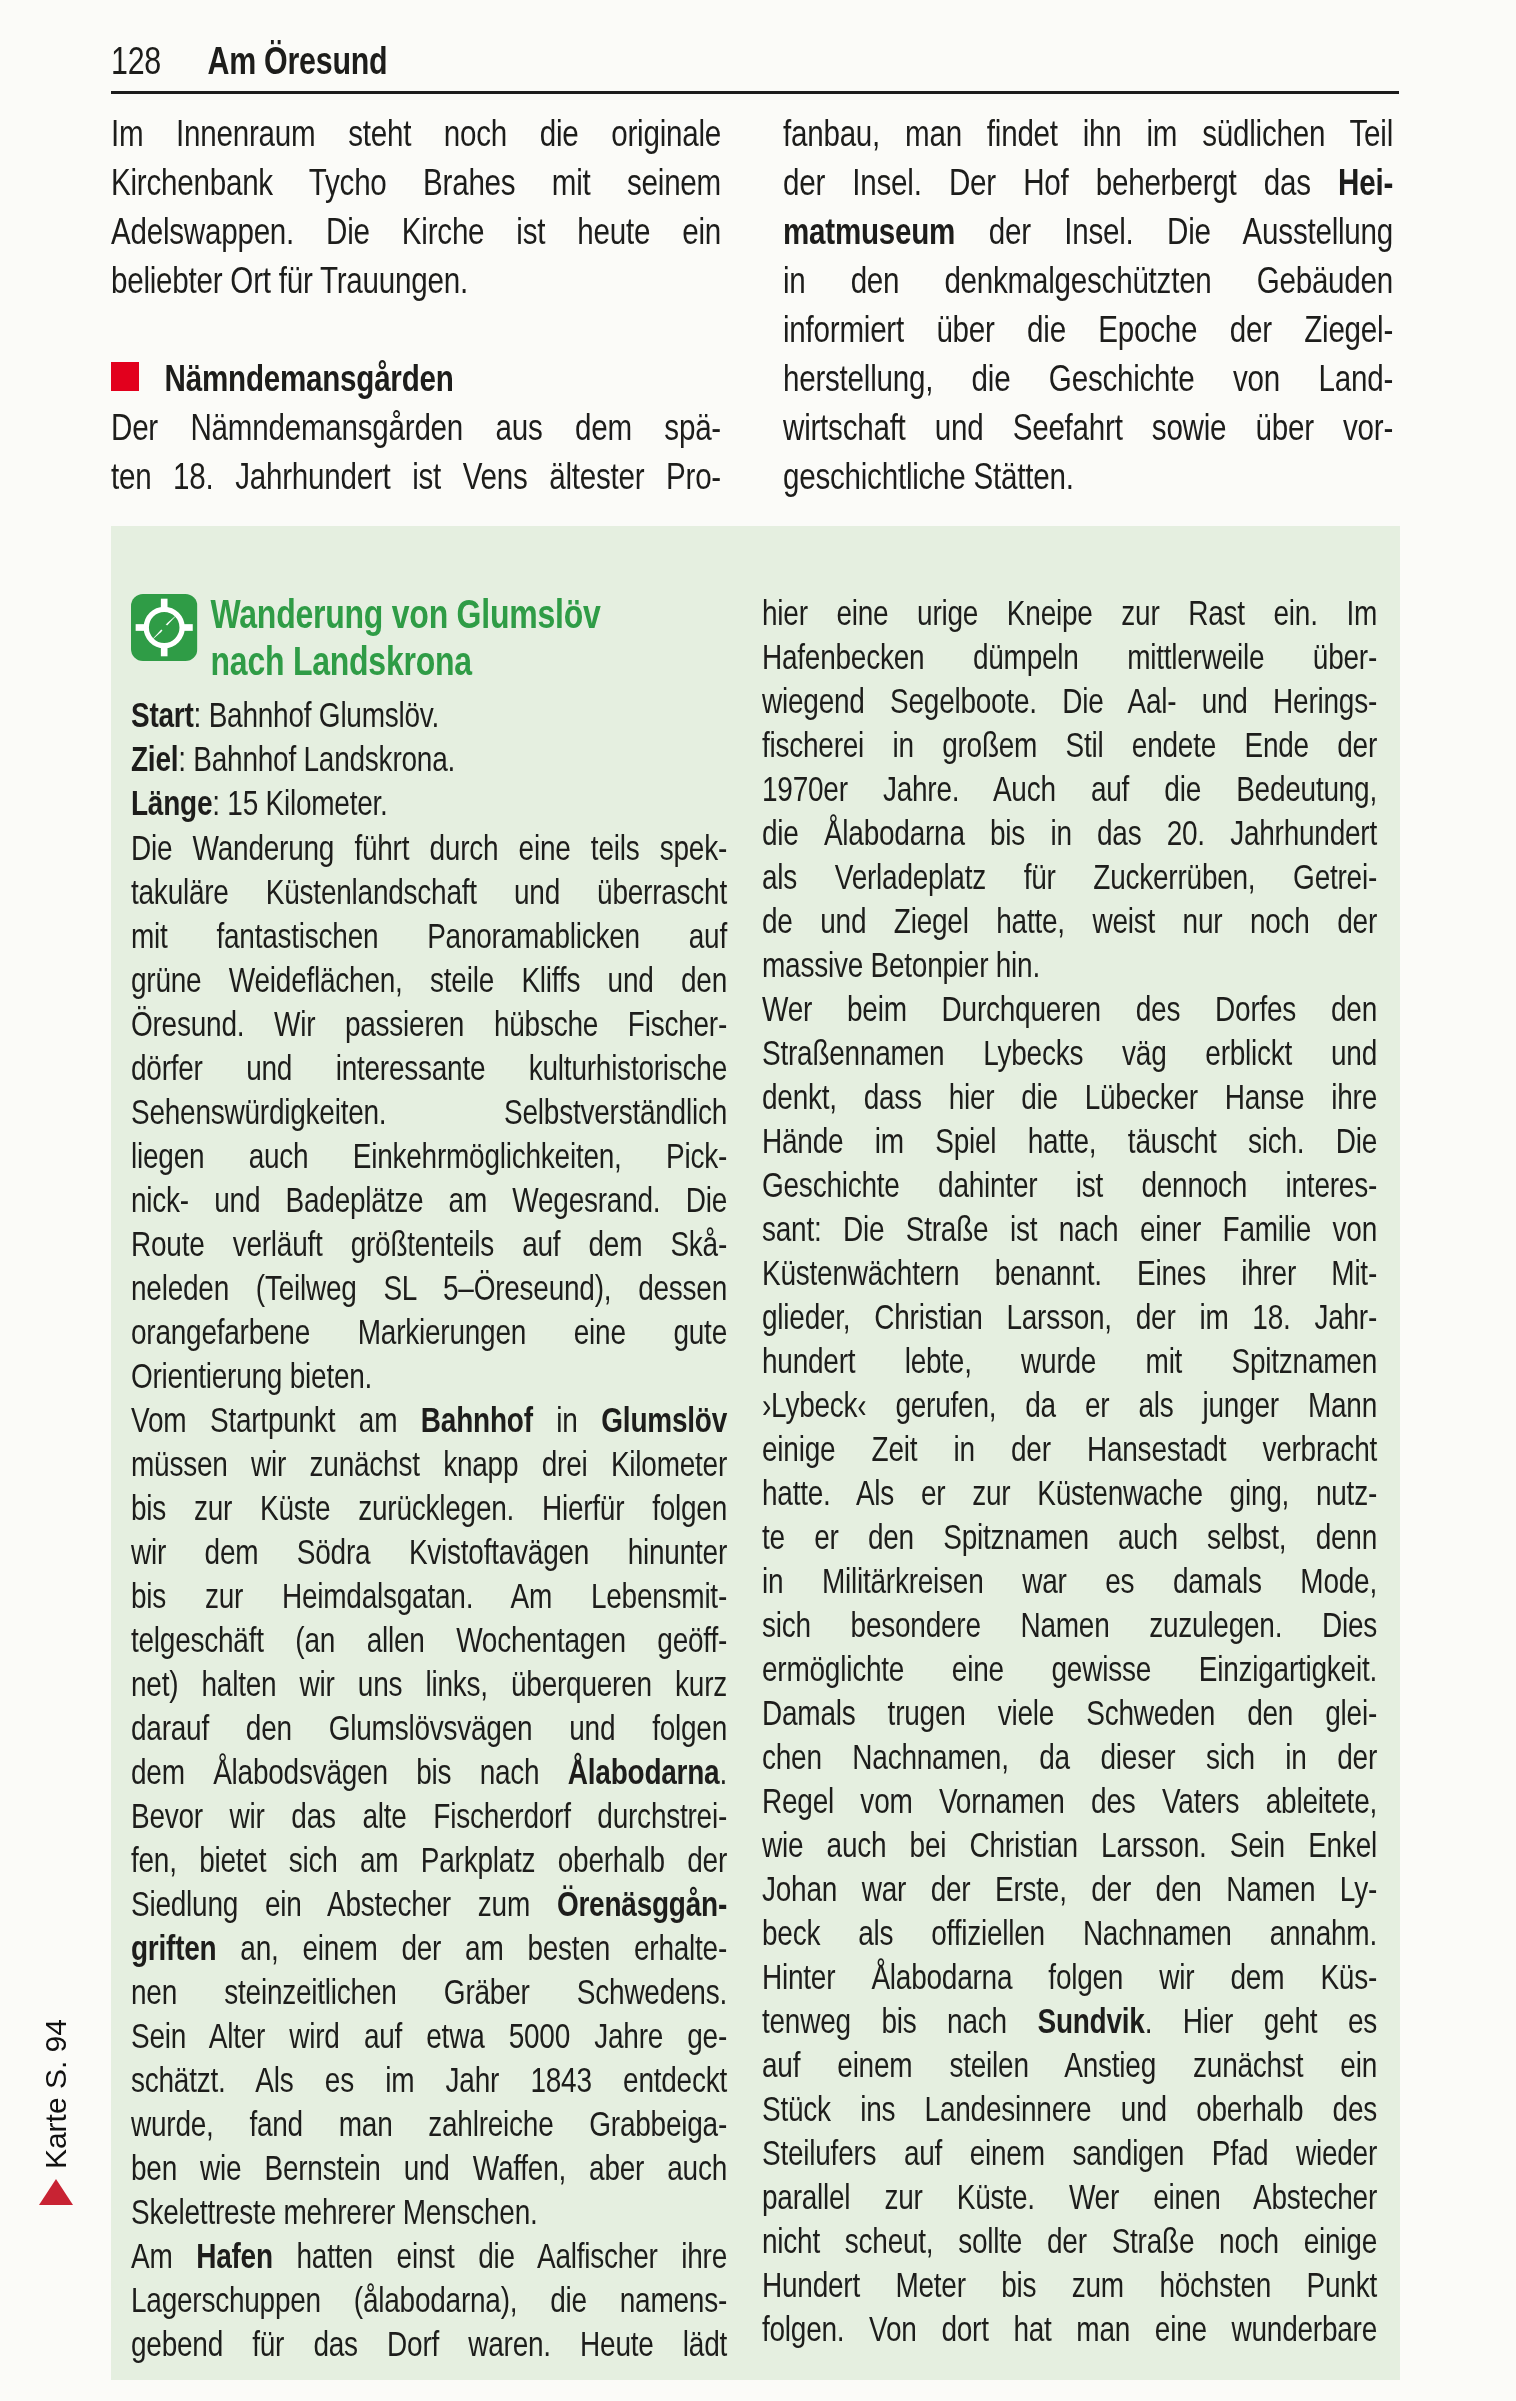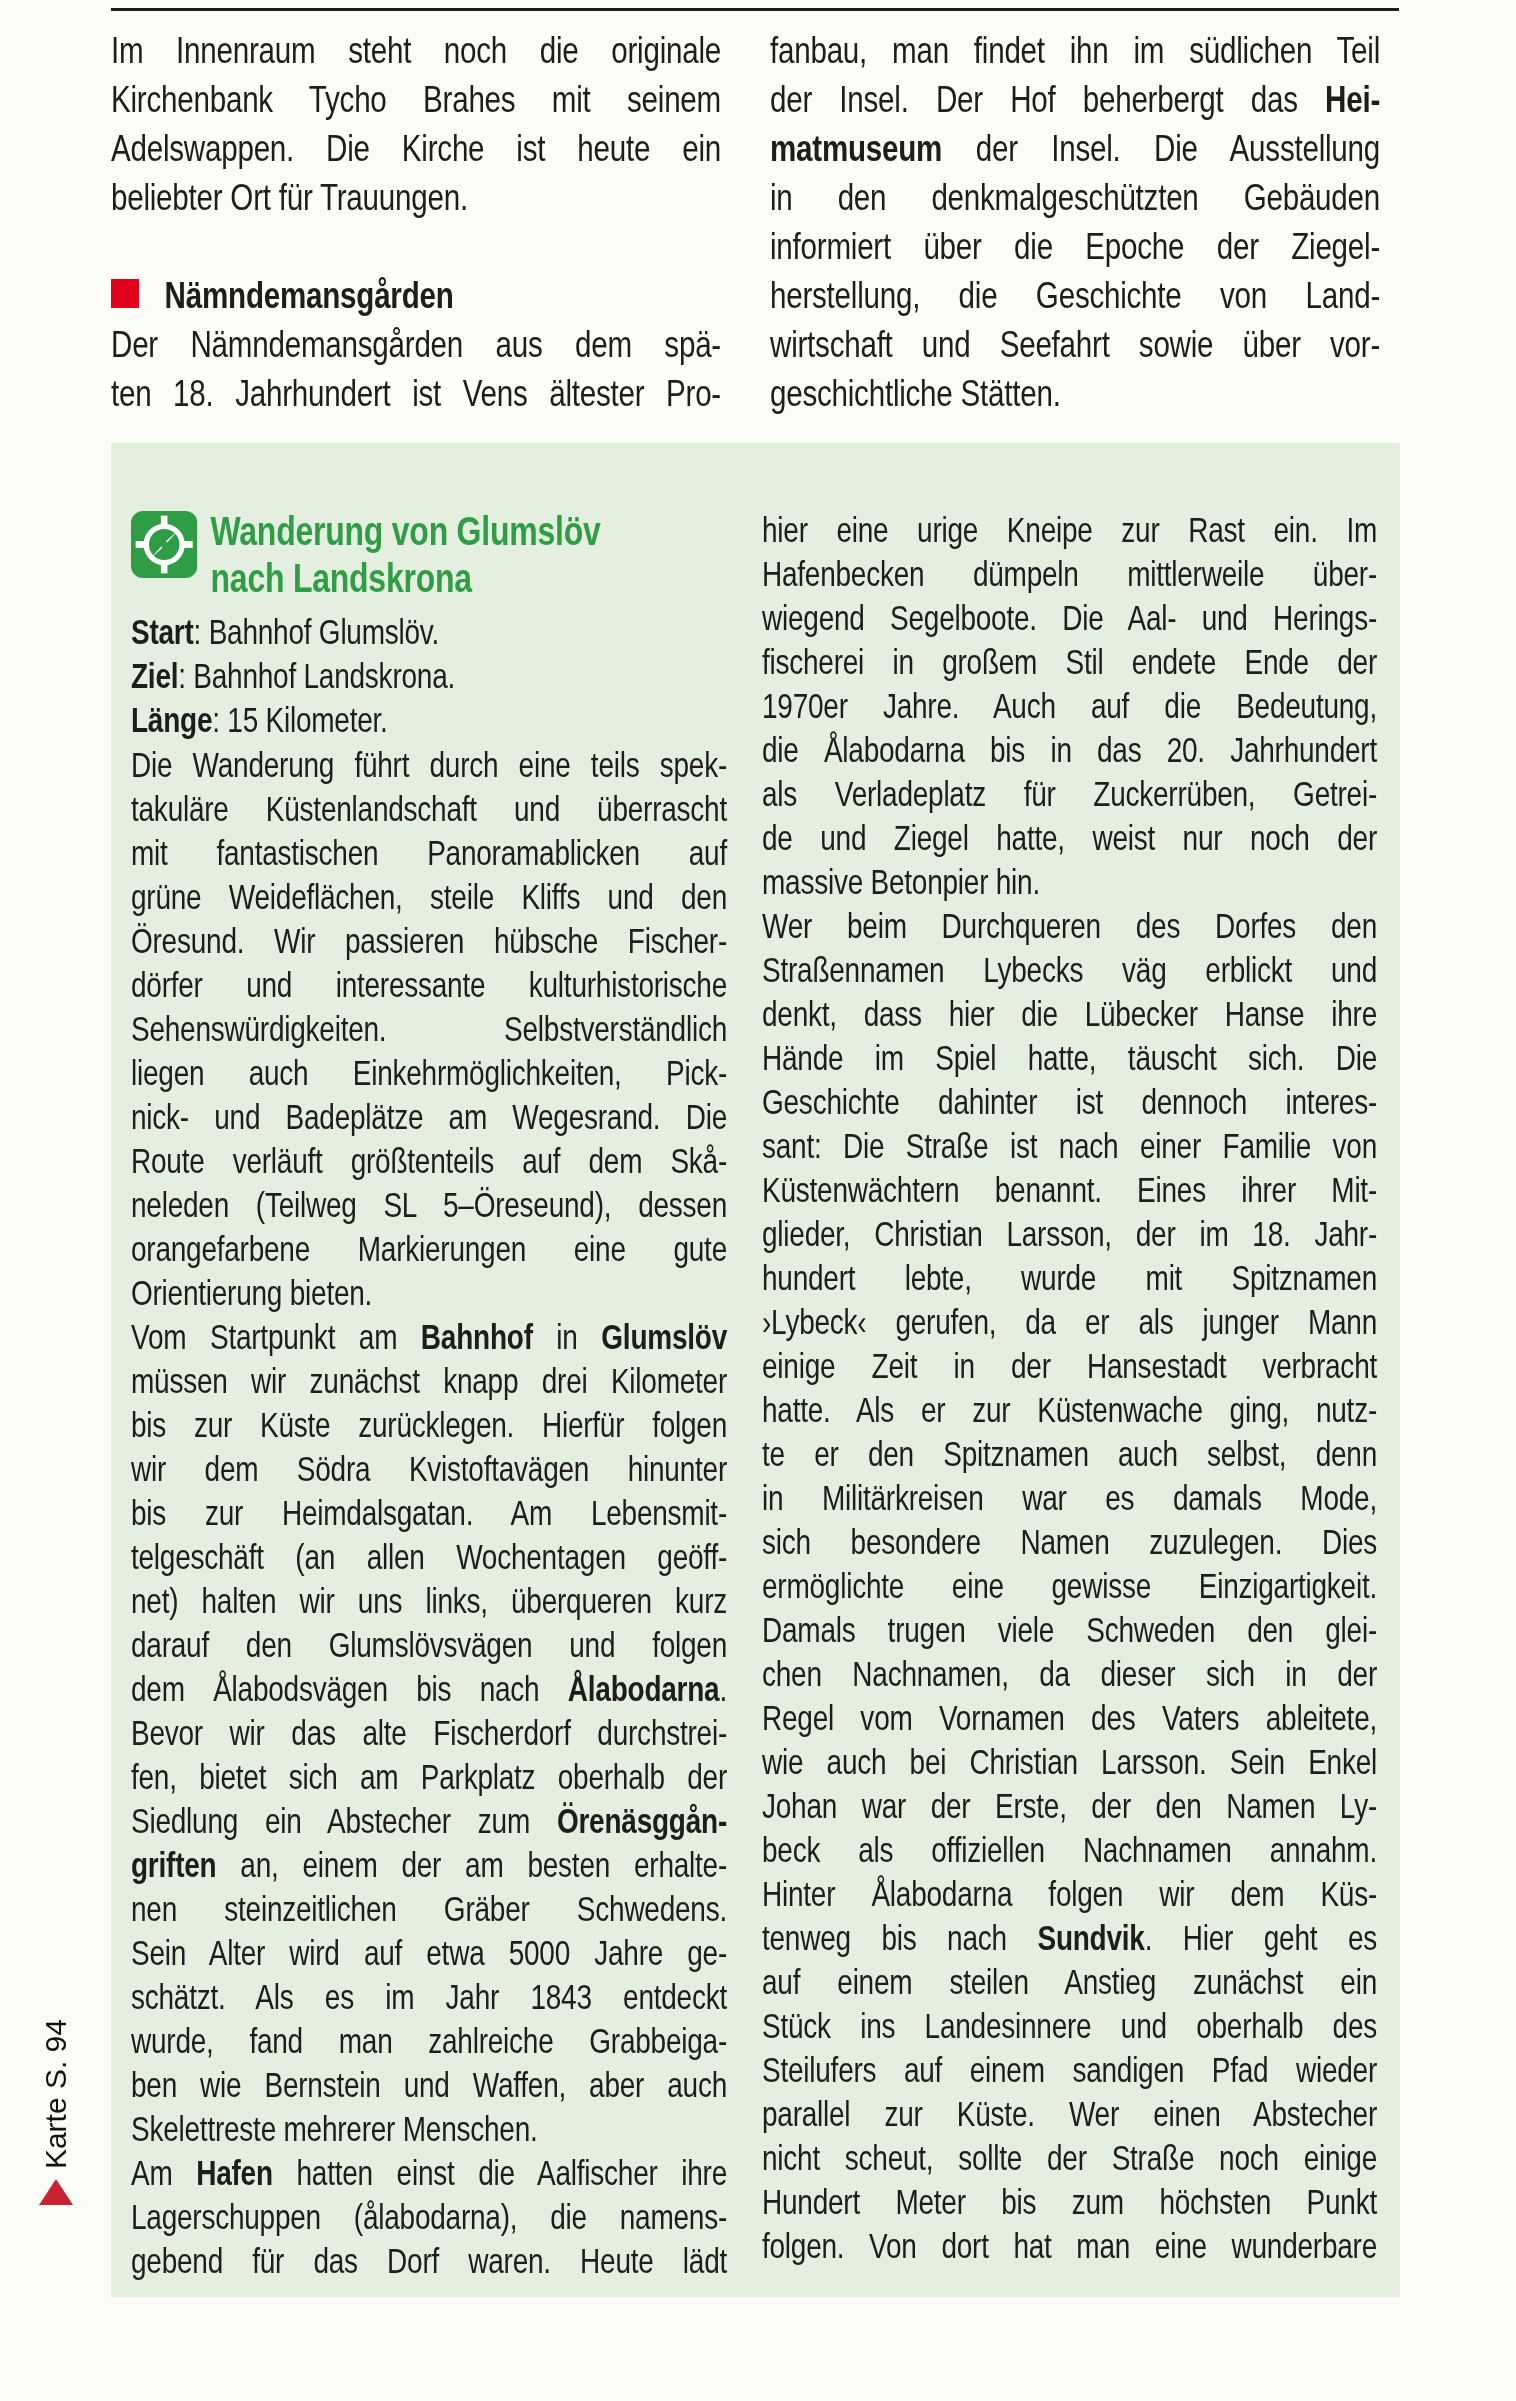--- a/index.html
+++ b/index.html
@@ -12,21 +12,21 @@
   .squeeze{transform:scaleX(0.8);transform-origin:0 0;width:125%;}
 
   
   .page-header{margin:39px 117px 0 111px;}
   .ph-row{display:flex;align-items:baseline;font-size:38px;line-height:44px;}
   .page-num{font-weight:normal;margin-right:58px;}
   .section-title{font-weight:bold;}
   .header-rule{margin:7.6px 117px 0 111px;height:3.2px;background:#1c1c1c;}
 
   
-  .intro-cols{display:flex;gap:49px;margin:15px 117px 0 111px;}
+  .intro-cols{display:flex;gap:62px;margin:15px 117px 0 111px;}
   .icol{width:610px;}
   .intro .ln{font-size:37px;line-height:49px;height:49px;}
   .spacer-line{height:49px;}
   .sub-heading{font-size:37px;line-height:49px;height:49px;font-weight:bold;white-space:nowrap;}
   .red-square{display:inline-block;width:35px;height:29px;background:var(--red,#e2001d);margin-right:32px;}
 
   
   .ln{text-align:justify;text-align-last:justify;text-justify:inter-word;overflow:visible;}
   .ln.end{text-align-last:left;}
   .ln b{font-weight:bold;}
@@ -59,20 +59,26 @@
     width:0;height:0;
     border-left:17px solid transparent;border-right:17px solid transparent;
     border-bottom:26.5px solid var(--tri,#c82333);
   }
 </style>
 </head>
 <body>
 
 <div class="page">
 
+  <div class="page-header">
+    <div class="squeeze ph-row">
+      <span class="page-num">128</span>
+      <span class="section-title">Am Öresund</span>
+    </div>
+  </div>
   <div class="header-rule"></div>
 
   <div class="intro-cols intro">
     <div class="icol">
       <div class="squeeze">
         <div>
             <div class="ln">Im Innenraum steht noch die originale</div>
             <div class="ln">Kirchenbank Tycho Brahes mit seinem</div>
             <div class="ln">Adelswappen. Die Kirche ist heute ein</div>
             <div class="ln end">beliebter Ort für Trauungen.</div>

